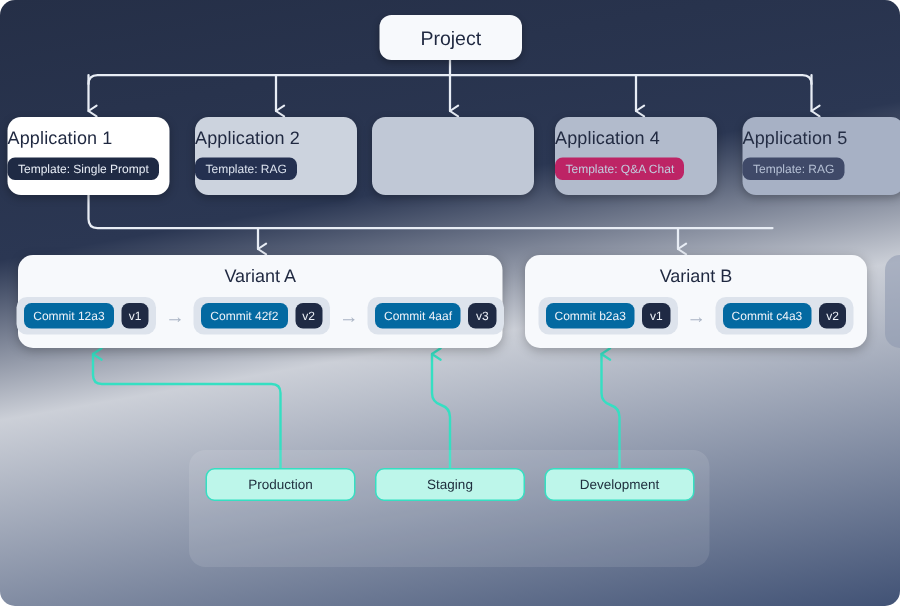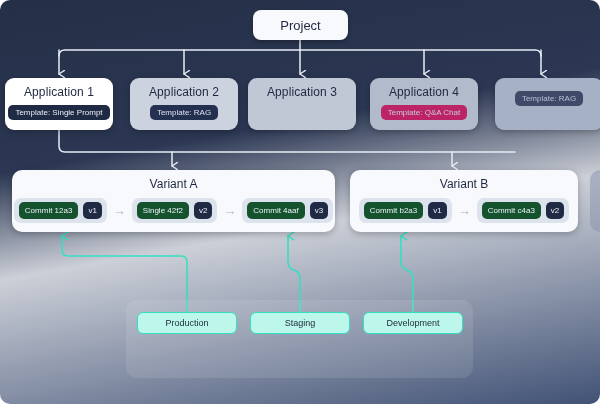--- a/index.html
+++ b/index.html
@@ -27,21 +27,21 @@
     border-radius: 8px;
     display: flex; align-items: center; justify-content: center;
     color: #1f2840; font-size: 13px;
     box-shadow: 0 2px 5px rgba(0,0,0,.28);
   }
 
   
   .app {
     top: 78px; width: 108px; height: 52px;
     border-radius: 9px;
-    display: flex; flex-direction: column; align-items: center;
+    display: flex; flex-direction: column; align-items: flex-start;
     padding-top: 7px;
     box-shadow: 0 2px 6px rgba(0,0,0,.25);
   }
   .app .app-title { font-size: 12px; color: #1f2840; letter-spacing: .1px; }
   .app .tmpl {
     margin-top: 6px;
     background: #1f2a44;
     border-radius: 5px;
     padding: 3px 7px;
     font-size: 8px;
@@ -76,21 +76,21 @@
     display: flex; align-items: center; justify-content: center;
     margin-top: 7px; gap: 6px;
   }
   .commit-group {
     background: #dde3ec;
     border-radius: 7px;
     padding: 4px 5px;
     display: flex; align-items: center; gap: 5px;
   }
   .commit-chip {
-    background: #14532d; color: #edf1f8;
+    background: #0369a1; color: #edf1f8;
     border-radius: 5px;
     font-size: 8px;
     padding: 4px 6px;
     white-space: nowrap;
   }
   .ver-chip {
     background: #1f2a44; color: #edf1f8;
     border-radius: 5px;
     font-size: 8px;
     padding: 4px 5px;
@@ -175,40 +175,40 @@
 
   <div class="node app" id="app1">
     <span class="app-title">Application 1</span>
     <span class="tmpl">Template: Single Prompt</span>
   </div>
   <div class="node app" id="app2">
     <span class="app-title">Application 2</span>
     <span class="tmpl">Template: RAG</span>
   </div>
   <div class="node app" id="app3">
-    <span class="app-title">Application 3</span>
   </div>
   <div class="node app" id="app4">
     <span class="app-title">Application 4</span>
     <span class="tmpl">Template: Q&amp;A Chat</span>
   </div>
   <div class="node app" id="app5">
+    <span class="app-title">Application 5</span>
     <span class="tmpl">Template: RAG</span>
   </div>
 
   <div class="node variant" id="variantA">
     <div class="v-title">Variant A</div>
     <div class="chain">
       <div class="commit-group">
         <span class="commit-chip">Commit 12a3</span>
         <span class="ver-chip">v1</span>
       </div>
       <span class="chain-arrow">→</span>
       <div class="commit-group">
-        <span class="commit-chip">Single 42f2</span>
+        <span class="commit-chip">Commit 42f2</span>
         <span class="ver-chip">v2</span>
       </div>
       <span class="chain-arrow">→</span>
       <div class="commit-group">
         <span class="commit-chip">Commit 4aaf</span>
         <span class="ver-chip">v3</span>
       </div>
     </div>
   </div>
 

